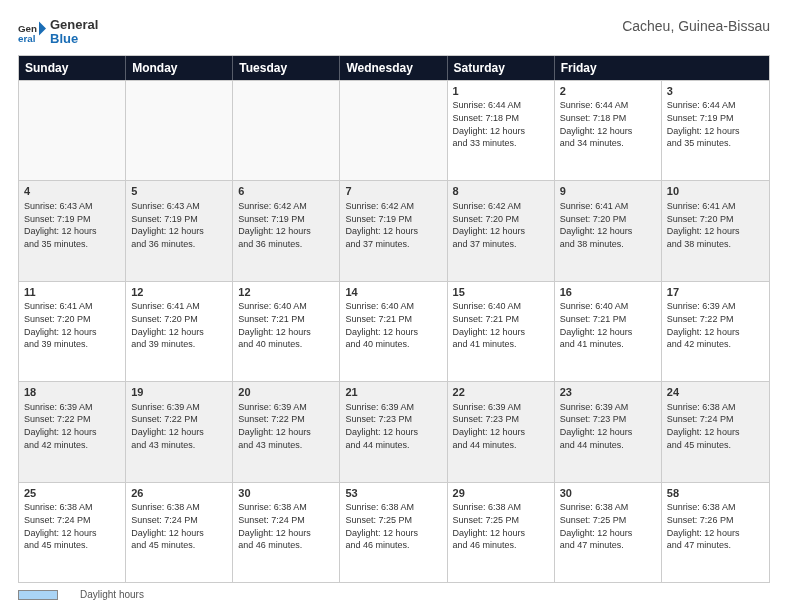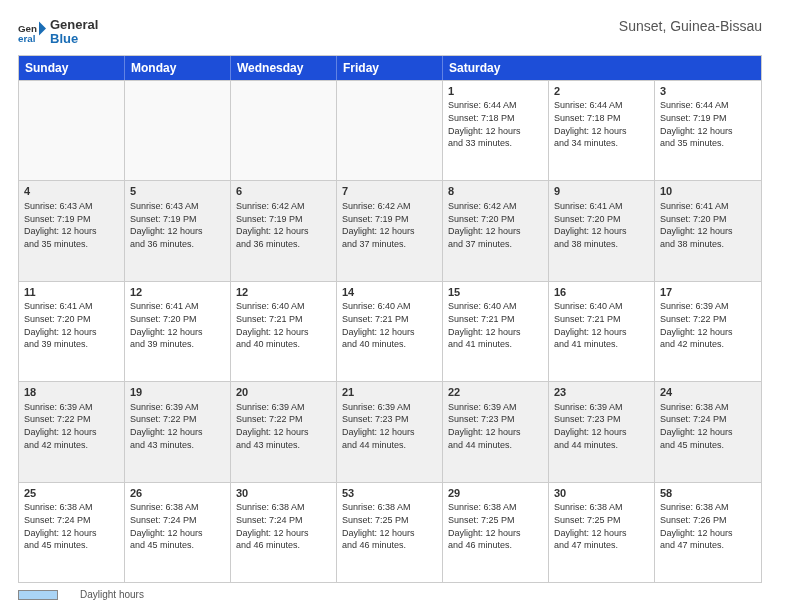--- a/index.html
+++ b/index.html
@@ -6,21 +6,21 @@
     body {
       width: 792px;
       height: 612px;
       font-family: Arial, sans-serif;
       background: #fff;
       overflow: hidden;
     }
     .page {
       width: 792px;
       height: 612px;
-      padding: 18px 30px 12px 18px;
+      padding: 18px 22px 12px 18px;
       display: flex;
       flex-direction: column;
     }
     .header {
       display: flex;
       justify-content: space-between;
       align-items: flex-start;
       margin-bottom: 8px;
     }
     .logo {
@@ -47,21 +47,21 @@
     }
     .calendar {
       flex: 1;
       display: flex;
       flex-direction: column;
       border: 1px solid #ccc;
     }
     .day-headers {
       display: grid;
       grid-template-columns: repeat(7, 1fr);
-      background: #1d4ed8;
+      background: #0f172a;
     }
     .day-header {
       color: #fff;
       font-size: 12px;
       font-weight: bold;
       padding: 5px 6px;
       text-align: left;
       border-right: 1px solid rgba(255,255,255,0.3);
     }
     .day-header:last-child { border-right: none; }
@@ -125,31 +125,32 @@
         <text y="20" font-size="14" font-weight="bold" fill="#333">Gen</text>
         <text y="34" font-size="14" font-weight="bold" fill="#1a6db5">eral</text>
         <polygon points="30,5 40,15 30,25" fill="#1a6db5"></polygon>
       </svg>
       <div>
         <div style="font-size:13px;font-weight:bold;color:#333;line-height:1.1;text-align:center;">General</div>
         <div style="font-size:13px;font-weight:bold;color:#1a6db5;line-height:1.1;">Blue</div>
       </div>
     </div>
     <div class="title-block">
-      <div class="subtitle">Sunset, Guinea-Bissau</div>
+      <div class="subtitle">Cacheu, Guinea-Bissau</div>
     </div>
   </div>
 
   <div class="calendar">
     <div class="day-headers">
     <div class="day-header">Sunday</div>
         <div class="day-header">Monday</div>
+        <div class="day-header">Tuesday</div>
         <div class="day-header">Wednesday</div>
+        <div class="day-header">Saturday</div>
         <div class="day-header">Friday</div>
-        <div class="day-header">Saturday</div>
       </div>
     <div class="calendar-body">
     <div class="week-row">
           <div class="day-cell empty"></div>
           <div class="day-cell empty"></div>
           <div class="day-cell empty"></div>
           <div class="day-cell empty"></div>
           <div class="day-cell">
             <span class="day-number">1</span>
             <div class="day-info" style="white-space: pre-line;">Sunrise: 6:44 AM

